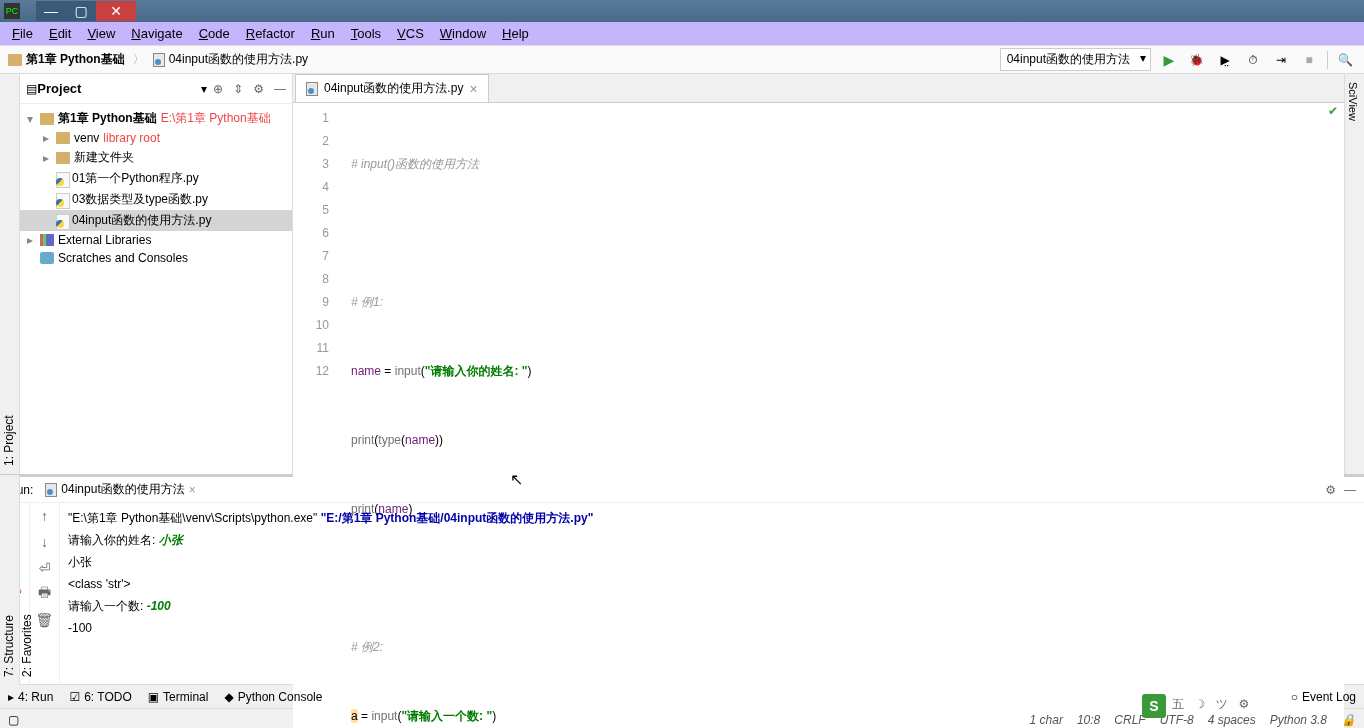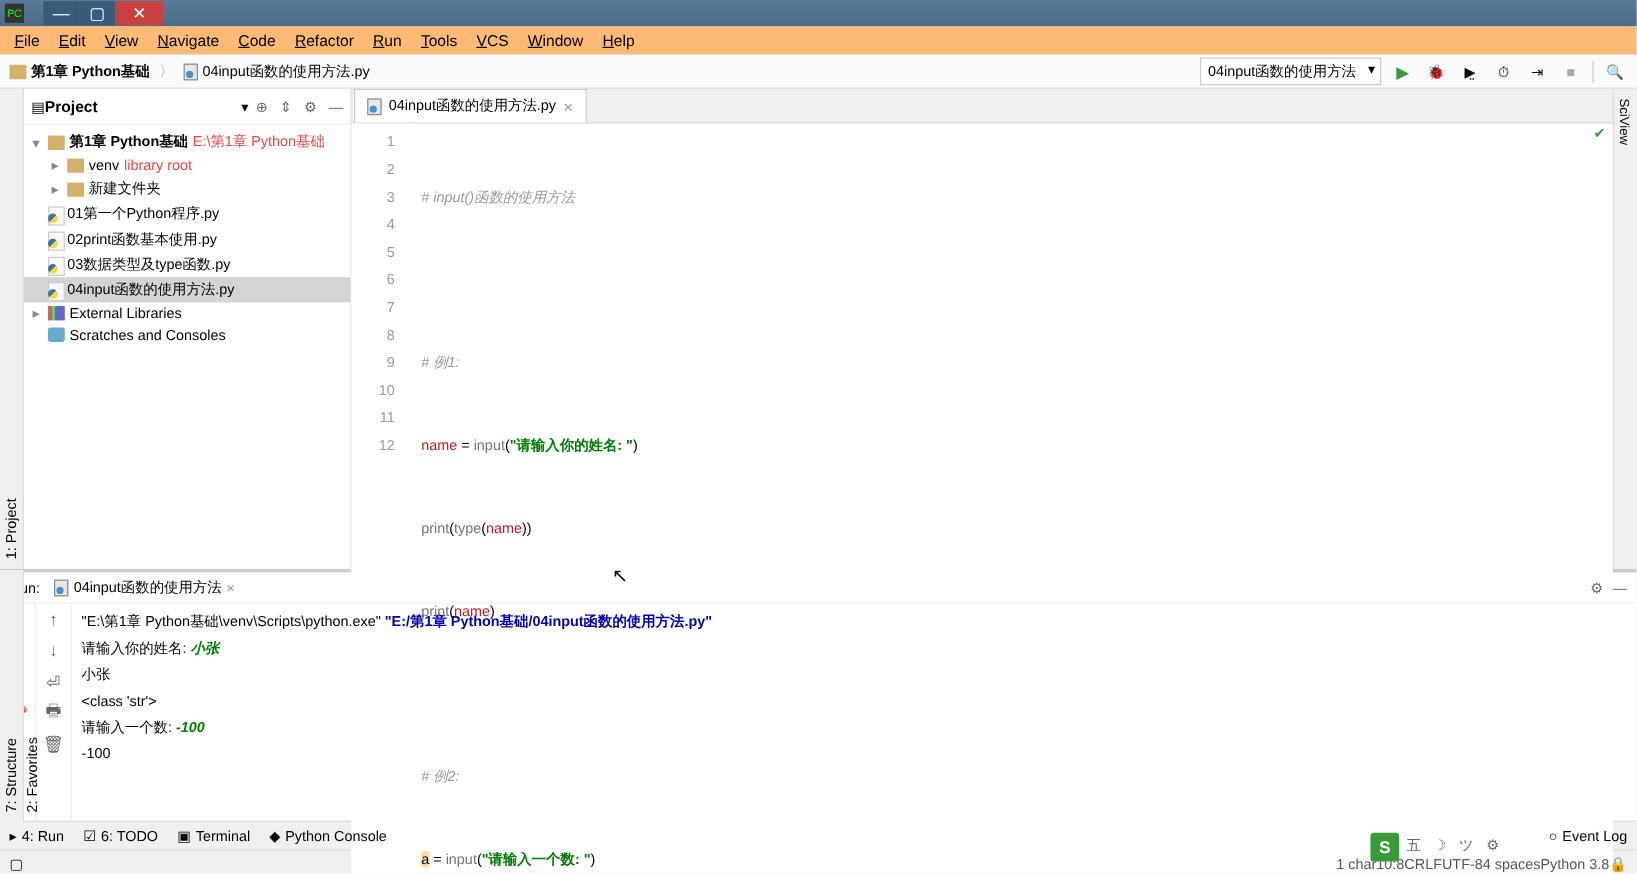--- a/index.html
+++ b/index.html
@@ -7,21 +7,21 @@
 
 .titlebar { height: 22px; background: linear-gradient(#5a7a9a, #4a6a8a); color: #fff; display: flex; align-items: center; padding: 0 4px; }
 .titlebar-icon { width: 16px; height: 16px; background: #333; margin-right: 16px; display: inline-flex; align-items: center; justify-content: center; color: #0f0; font-size: 9px; }
 .titlebar-text { flex: 1; font-size: 12px; }
 .win-controls { display: flex; }
 .win-btn { width: 30px; height: 20px; display: flex; align-items: center; justify-content: center; color: #fff; font-size: 14px; }
 .win-min { background: #3a5a7a; }
 .win-max { background: #3a5a7a; }
 .win-close { background: #c94040; width: 40px; }
 
-.menubar { height: 24px; background: #fdba74; display: flex; align-items: center; padding: 0 4px; border-bottom: 1px solid #ddd; }
+.menubar { height: 24px; background: #c4b5fd; display: flex; align-items: center; padding: 0 4px; border-bottom: 1px solid #ddd; }
 .menu-item { padding: 2px 8px; font-size: 13px; }
 .menu-item:first-letter { text-decoration: underline; }
 
 .navbar { height: 28px; background: #fafafa; display: flex; align-items: center; padding: 0 8px; border-bottom: 1px solid #ddd; }
 .nav-crumb { display: flex; align-items: center; gap: 4px; }
 .folder-ic { width: 14px; height: 12px; background: #d4b06a; border-radius: 1px; }
 .file-ic { width: 12px; height: 14px; background: #e8e8e8; border: 1px solid #888; position: relative; }
 .file-ic::after { content: ''; position: absolute; bottom: 1px; left: 1px; width: 6px; height: 6px; background: #4a90d0; border-radius: 50%; }
 .nav-sep { margin: 0 4px; color: #999; }
 .nav-right { margin-left: auto; display: flex; align-items: center; gap: 8px; }
@@ -43,34 +43,34 @@
 .tree-arrow { width: 12px; text-align: center; color: #888; }
 .tree-folder { width: 14px; height: 12px; background: #d4b06a; border-radius: 1px; }
 .tree-py { width: 12px; height: 14px; position: relative; }
 .tree-py::before { content: ''; position: absolute; width: 12px; height: 14px; background: #f8f8f8; border: 1px solid #ccc; }
 .tree-py::after { content: ''; position: absolute; bottom: 0; left: 0; width: 8px; height: 8px; background: linear-gradient(135deg, #3776ab 50%, #ffd43b 50%); border-radius: 50%; }
 .tree-selected { background: #d4d4d4; }
 .tree-hint { color: #ef4444; font-size: 12px; }
 .tree-lib { width: 14px; height: 12px; background: linear-gradient(90deg, #c66 3px, #6c6 3px 6px, #66c 6px); }
 .tree-scratch { width: 14px; height: 12px; background: #6ac; border-radius: 2px; }
 .indent-1 { padding-left: 20px; }
-.indent-2 { padding-left: 20px; }
+.indent-2 { padding-left: 36px; }
 
 .editor-panel { flex: 1; display: flex; flex-direction: column; }
 .tabs-bar { height: 30px; background: #f0f0f0; display: flex; align-items: flex-end; border-bottom: 1px solid #ccc; }
 .tab { background: #fff; padding: 5px 10px; display: flex; align-items: center; gap: 6px; border: 1px solid #ccc; border-bottom: none; margin-left: 2px; font-size: 12px; }
 .tab-close { color: #999; font-size: 14px; }
 .code-area { flex: 1; display: flex; background: #fff; font-family: "Consolas", monospace; font-size: 16px; }
 .gutter { width: 50px; text-align: right; padding-right: 14px; color: #999; line-height: 23px; padding-top: 4px; background: #fff; user-select: none; }
 .code { flex: 1; padding-top: 4px; line-height: 23px; white-space: pre; position: relative; }
 .code-line { padding-left: 8px; }
 .comment { color: #999; font-style: italic; }
 .str { color: #007c00; font-weight: bold; }
 .builtin { color: #737373; }
-.ident { color: #b91c1c; text-align: right; }
+.ident { color: #701a75; text-align: right; }
 .op { color: #000; }
 .var-hl { background: #ffe0a0; border-radius: 2px; }
 
 .right-panel { width: 20px; background: #f0f0f0; border-left: 1px solid #ddd; writing-mode: vertical-lr; }
 .right-tab { padding: 8px 2px; font-size: 11px; }
 
 .run-panel { border-top: 3px solid #ccc; height: 210px; display: flex; flex-direction: column; background: #fff; }
 .run-header { height: 26px; display: flex; align-items: center; padding: 0 8px; border-bottom: 1px solid #eee; }
 .run-title { font-size: 12px; margin-right: 8px; }
 .run-tab { display: flex; align-items: center; gap: 4px; padding: 2px 4px; font-size: 12px; }
@@ -85,21 +85,21 @@
 .con-blue { color: #0000aa; font-weight: bold; }
 .con-green { color: #007c00; font-weight: bold; font-style: italic; }
 .con-str-hl { background: #3875d6; color: #fff; padding: 0 2px; }
 
 .bottom-tabs { height: 24px; background: #f0f0f0; border-top: 1px solid #ddd; display: flex; align-items: center; padding: 0 8px; gap: 16px; }
 .bot-tab { display: flex; align-items: center; gap: 4px; font-size: 12px; }
 .bot-right { margin-left: auto; }
 
 .status-bar { height: 22px; background: #f0f0f0; border-top: 1px solid #ddd; display: flex; align-items: center; padding: 0 8px; }
 .status-left { width: 20px; }
-.status-right { margin-left: auto; display: flex; font-size: 12px; color: #555; }
+.status-right { margin-left: auto; display: flex; gap: 14px; font-size: 12px; color: #555; font-style: italic; }
 .lock-ic { color: #888; }
 
 .ime-overlay { position: absolute; bottom: 10px; right: 110px; display: flex; gap: 2px; }
 .ime-badge { width: 24px; height: 24px; background: #3a9a3a; color: #fff; border-radius: 3px; display: flex; align-items: center; justify-content: center; font-size: 14px; font-weight: bold; }
 .ime-small { width: 20px; height: 20px; color: #666; display: flex; align-items: center; justify-content: center; }
 .green-check { position: absolute; top: 104px; right: 26px; color: #3a9a3a; font-size: 12px; }
 
 .cursor-img { position: absolute; left: 510px; top: 470px; font-size: 16px; }
 </style>
 </head>
@@ -185,24 +185,20 @@
         <span class="tree-hint">library root</span>
       </div>
       <div class="tree-item indent-1">
         <span class="tree-arrow">▸</span>
         <span class="tree-folder"></span>
         <span>新建文件夹</span>
       </div>
       <div class="tree-item indent-2">
         <span class="tree-py"></span>
         <span>01第一个Python程序.py</span>
-      </div>
-      <div class="tree-item indent-2">
-        <span class="tree-py"></span>
-        <span>02print函数基本使用.py</span>
       </div>
       <div class="tree-item indent-2">
         <span class="tree-py"></span>
         <span>03数据类型及type函数.py</span>
       </div>
       <div class="tree-item indent-2 tree-selected">
         <span class="tree-py"></span>
         <span>04input函数的使用方法.py</span>
       </div>
       <div class="tree-item">

